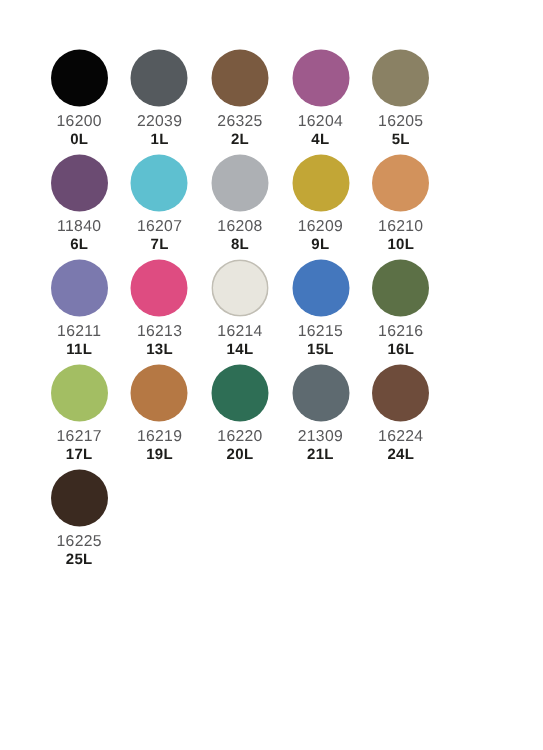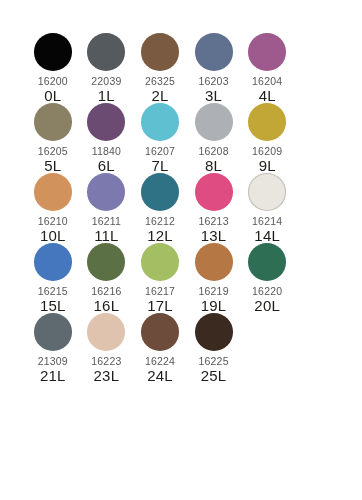--- a/index.html
+++ b/index.html
@@ -51,24 +51,24 @@
   .swatch-code {
     display: block;
     font-size: 10.5px;
     letter-spacing: 0.2px;
     color: #58585a;
     font-weight: 400;
   }
   .swatch-short {
     display: block;
     margin-top: 2px;
-    font-size: 15px;
+    font-size: 10px;
     letter-spacing: 0.2px;
     color: #1d1d1b;
-    font-weight: normal;
+    font-weight: bold;
   }
 </style>
 </head>
 <body>
 
 <div id="swatch-sheet">
   <div class="swatch-grid">
       <div class="swatch-cell">
         <span class="swatch-dot" style="background: rgb(5, 5, 5);"></span>
         <div class="swatch-labels">
@@ -84,27 +84,20 @@
         </div>
       </div>
       <div class="swatch-cell">
         <span class="swatch-dot" style="background: rgb(122, 90, 64);"></span>
         <div class="swatch-labels">
           <span class="swatch-code">26325</span>
           <span class="swatch-short">2L</span>
         </div>
       </div>
       <div class="swatch-cell">
-        <span class="swatch-dot" style="background: rgb(95, 113, 142);"></span>
-        <div class="swatch-labels">
-          <span class="swatch-code">16203</span>
-          <span class="swatch-short">3L</span>
-        </div>
-      </div>
-      <div class="swatch-cell">
         <span class="swatch-dot" style="background: rgb(158, 90, 140);"></span>
         <div class="swatch-labels">
           <span class="swatch-code">16204</span>
           <span class="swatch-short">4L</span>
         </div>
       </div>
       <div class="swatch-cell">
         <span class="swatch-dot" style="background: rgb(138, 129, 100);"></span>
         <div class="swatch-labels">
           <span class="swatch-code">16205</span>
@@ -147,27 +140,20 @@
         </div>
       </div>
       <div class="swatch-cell">
         <span class="swatch-dot" style="background: rgb(123, 121, 174);"></span>
         <div class="swatch-labels">
           <span class="swatch-code">16211</span>
           <span class="swatch-short">11L</span>
         </div>
       </div>
       <div class="swatch-cell">
-        <span class="swatch-dot" style="background: rgb(47, 114, 134);"></span>
-        <div class="swatch-labels">
-          <span class="swatch-code">16212</span>
-          <span class="swatch-short">12L</span>
-        </div>
-      </div>
-      <div class="swatch-cell">
         <span class="swatch-dot" style="background: rgb(222, 76, 129);"></span>
         <div class="swatch-labels">
           <span class="swatch-code">16213</span>
           <span class="swatch-short">13L</span>
         </div>
       </div>
       <div class="swatch-cell">
         <span class="swatch-dot has-outline" style="background: rgb(232, 230, 222);"></span>
         <div class="swatch-labels">
           <span class="swatch-code">16214</span>
@@ -207,27 +193,20 @@
         <div class="swatch-labels">
           <span class="swatch-code">16220</span>
           <span class="swatch-short">20L</span>
         </div>
       </div>
       <div class="swatch-cell">
         <span class="swatch-dot" style="background: rgb(94, 106, 112);"></span>
         <div class="swatch-labels">
           <span class="swatch-code">21309</span>
           <span class="swatch-short">21L</span>
-        </div>
-      </div>
-      <div class="swatch-cell">
-        <span class="swatch-dot" style="background: rgb(224, 195, 174);"></span>
-        <div class="swatch-labels">
-          <span class="swatch-code">16223</span>
-          <span class="swatch-short">23L</span>
         </div>
       </div>
       <div class="swatch-cell">
         <span class="swatch-dot" style="background: rgb(110, 76, 59);"></span>
         <div class="swatch-labels">
           <span class="swatch-code">16224</span>
           <span class="swatch-short">24L</span>
         </div>
       </div>
       <div class="swatch-cell">

